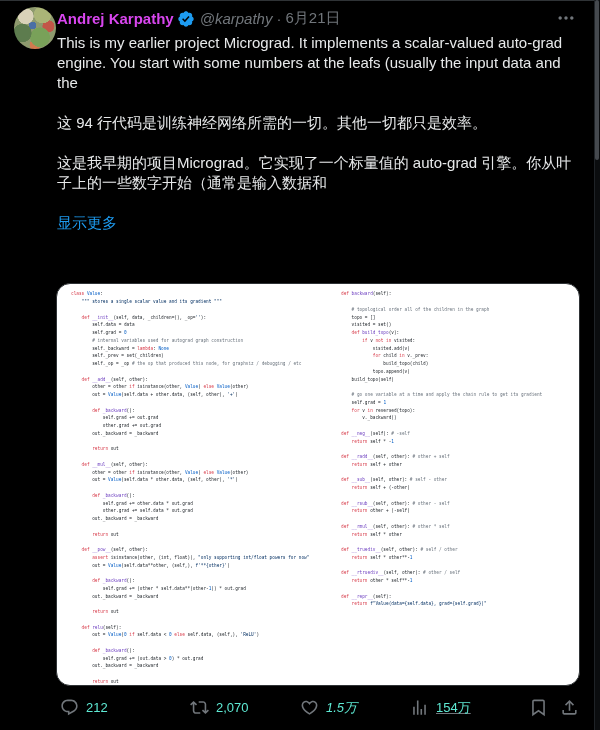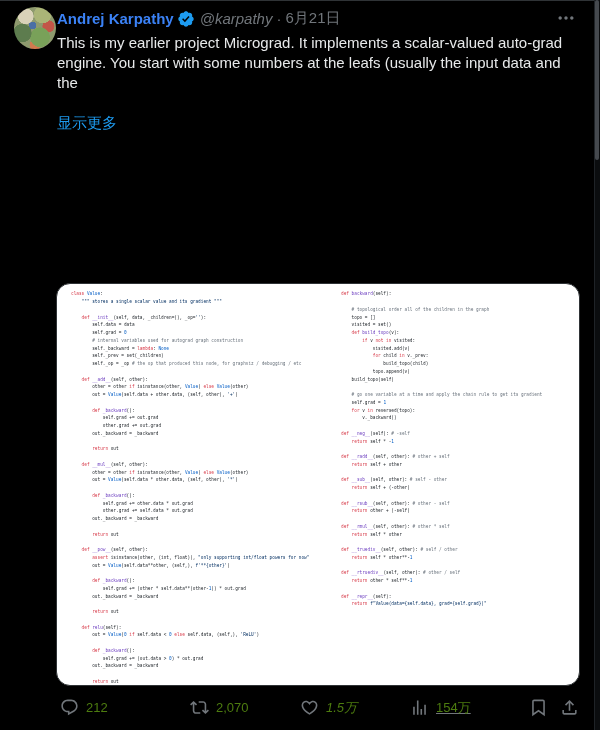--- a/index.html
+++ b/index.html
@@ -15,21 +15,21 @@
       radial-gradient(circle at 68% 18%, #aab577 0 19%, rgba(0,0,0,0) 20%),
       radial-gradient(circle at 20% 62%, #5d7c4e 0 21%, rgba(0,0,0,0) 22%),
       radial-gradient(circle at 62% 72%, #79a159 0 24%, rgba(0,0,0,0) 25%),
       radial-gradient(circle at 82% 46%, #c25648 0 14%, rgba(0,0,0,0) 15%),
       radial-gradient(circle at 44% 44%, #4a6fa5 0 11%, rgba(0,0,0,0) 12%),
       radial-gradient(circle at 50% 90%, #d07a4f 0 12%, rgba(0,0,0,0) 13%),
       #8e9a6e;
   }
 
   .header { position:absolute; left:57px; top:9px; display:flex; align-items:center; white-space:nowrap; }
-  .name { font-weight:bold; font-size:15px; color:#3b82f6; }
+  .name { font-weight:bold; font-size:15px; color:#d946ef; }
   .badge { width:18px; height:18px; margin-left:3px; display:inline-flex; }
   .handle, .date, .sep { font-size:15px; color:#71767b; }
   .handle { margin-left:5px;font-style:italic; }
   .sep { margin:0 4px; }
 
   .more-btn { position:absolute; left:556px; top:8px; width:22px; height:22px; color:#71767b; }
 
   .body-text { position:absolute; left:57px; top:33px; width:526px; font-size:15px; line-height:20px; color:#e7e9ea; }
   .body-text p { margin:0 0 20px 0; }
   .show-more { color:#1d9bf0; font-size:15px; line-height:20px; cursor:pointer; display:inline-block; }
@@ -44,21 +44,21 @@
   .k { color:#d73a49; }            
   .s { color:#032f62; }            
   .c { color:#6a737d; }            
   .fn { color:#6f42c1; }           
   .t { color:#005cc5; }            
   .n { color:#005cc5; }            
 
   .actions { position:absolute; left:0; top:698px; width:600px; height:26px; }
   .action { position:absolute; top:0; display:flex; align-items:center; color:#71767b; cursor:pointer; }
   .action svg { width:19px; height:19px; fill:#71767b; flex:none; }
-  .action .count { font-size:13px; color:#4d7c0f; margin-left:7px; line-height:19px; }
+  .action .count { font-size:13px; color:#5eead4; margin-left:7px; line-height:19px; }
   .act-reply    { left:60px; }
   .act-retweet  { left:190px; }
   .act-like     { left:300px;font-style:italic; }
   .act-views    { left:410px;text-decoration:underline; }
   .act-bookmark { left:529px; }
   .act-share    { left:560px; }
 
   .scroll-track { position:absolute; right:0; top:0; width:6px; height:730px; background:#0b0d0f; border-left:1px solid #1f2327; }
   .scroll-thumb { position:absolute; right:1px; top:0; width:4px; height:160px; background:#45494e; border-radius:2px; }
 </style>
@@ -83,20 +83,22 @@
   </div>
 
   <div class="more-btn">
     <svg viewBox="0 0 24 24" width="20" height="20">
         <path fill="#71767b" d="M3 12c0-1.1.9-2 2-2s2 .9 2 2-.9 2-2 2-2-.9-2-2zm7 0c0-1.1.9-2 2-2s2 .9 2 2-.9 2-2 2-2-.9-2-2zm7 0c0-1.1.9-2 2-2s2 .9 2 2-.9 2-2 2-2-.9-2-2z"></path>
       </svg>
   </div>
 
   <div class="body-text">
     <p>This is my earlier project Micrograd. It implements a scalar-valued auto-grad engine. You start with some numbers at the leafs (usually the input data and the</p>
+    <p>这 94 行代码是训练神经网络所需的一切。其他一切都只是效率。</p>
+    <p>这是我早期的项目Micrograd。它实现了一个标量值的 auto-grad 引擎。你从叶子上的一些数字开始（通常是输入数据和</p>
     <span class="show-more">显示更多</span>
   </div>
 
   <div class="code-card">
     <div class="code-inner">
       <pre class="code-col left"><span class="k">class</span> <span class="t">Value</span>:
     <span class="s">""" stores a single scalar value and its gradient """</span>
 
     <span class="k">def</span> <span class="fn">__init__</span>(self, data, _children=(), _op=<span class="s">''</span>):
         self.data = data

